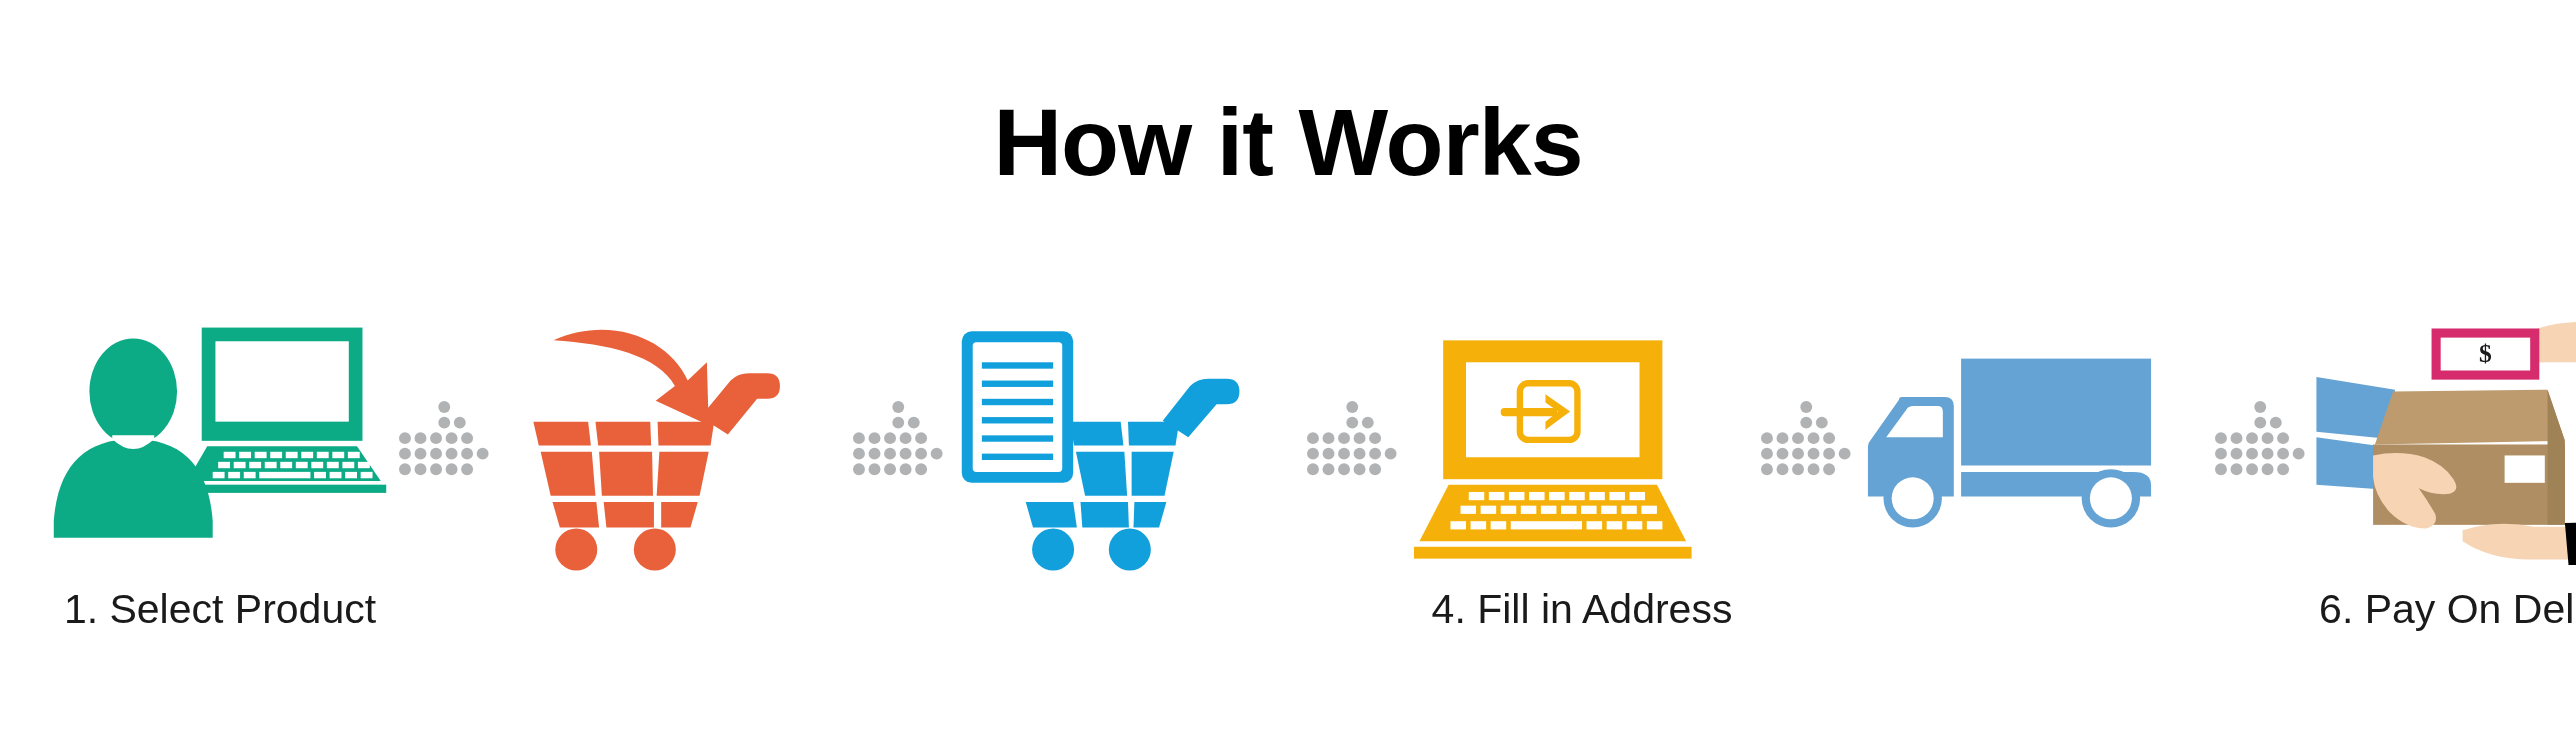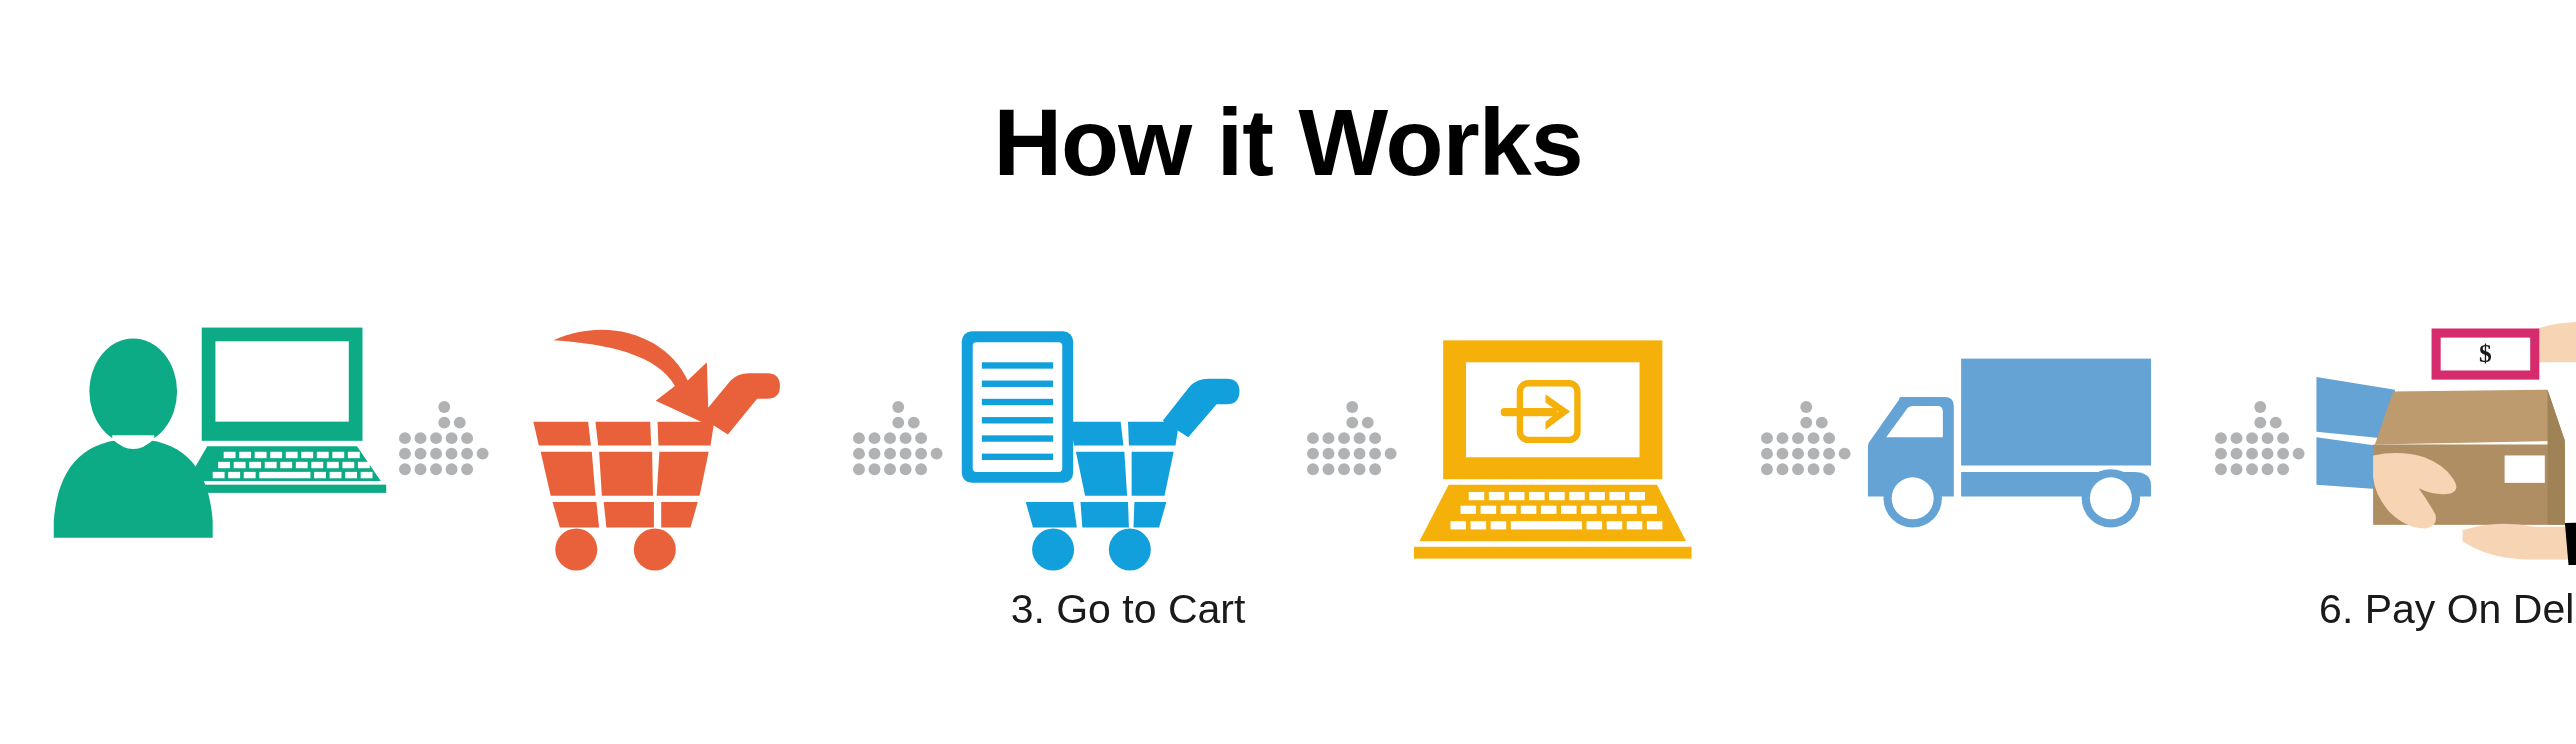--- a/index.html
+++ b/index.html
@@ -130,20 +130,21 @@
             <rect x="233" y="186" width="56" height="7"></rect>
             <rect x="293" y="186" width="13" height="7"></rect>
               <rect x="310" y="186" width="13" height="7"></rect>
             <rect x="327" y="186" width="13" height="7"></rect>
               <rect x="344" y="186" width="13" height="7"></rect>
           </g>
 
           <rect x="148" y="200" width="224" height="9" fill="#0CAA85"></rect>
         </svg>
       </div>
+      <div class="step-label">1. Select Product</div>
     </div>
 
     <div class="arrow">
       <svg width="106" height="87" viewBox="0 0 116 95">
         <g fill="#B0B2B4">
 
           <circle cx="55" cy="12" r="6.5"></circle>
           <circle cx="55" cy="29" r="6.5"></circle>
             <circle cx="72" cy="29" r="6.5"></circle>
 
@@ -259,21 +260,20 @@
           <g fill="#12A0DC">
             <path d="M78 219 L 130 219 L 134 247 L 86 247 Z"></path>
             <path d="M138 219 L 190 219 L 191 247 L 140 247 Z"></path>
             <path d="M197 219 L 232 219 L 224 247 L 196 247 Z"></path>
           </g>
 
           <circle cx="108" cy="271" r="23" fill="#12A0DC"></circle>
           <circle cx="192" cy="271" r="23" fill="#12A0DC"></circle>
         </svg>
       </div>
-      <div class="step-label">3. Go to Cart</div>
     </div>
 
     <div class="arrow">
       <svg width="106" height="87" viewBox="0 0 116 95">
         <g fill="#B0B2B4">
           <circle cx="55" cy="12" r="6.5"></circle>
           <circle cx="55" cy="29" r="6.5"></circle>
             <circle cx="72" cy="29" r="6.5"></circle>
           <circle cx="12" cy="46" r="6.5"></circle>
             <circle cx="29" cy="46" r="6.5"></circle>
@@ -343,20 +343,21 @@
             <rect x="112" y="240" width="78" height="9"></rect>
             <rect x="195" y="240" width="17" height="9"></rect>
               <rect x="217" y="240" width="17" height="9"></rect>
             <rect x="239" y="240" width="17" height="9"></rect>
               <rect x="261" y="240" width="17" height="9"></rect>
           </g>
 
           <rect x="6" y="268" width="304" height="13" fill="#F5B109"></rect>
         </svg>
       </div>
+      <div class="step-label">4. Fill in Address</div>
     </div>
 
     <div class="arrow">
       <svg width="106" height="87" viewBox="0 0 116 95">
         <g fill="#B0B2B4">
           <circle cx="55" cy="12" r="6.5"></circle>
           <circle cx="55" cy="29" r="6.5"></circle>
             <circle cx="72" cy="29" r="6.5"></circle>
           <circle cx="12" cy="46" r="6.5"></circle>
             <circle cx="29" cy="46" r="6.5"></circle>

